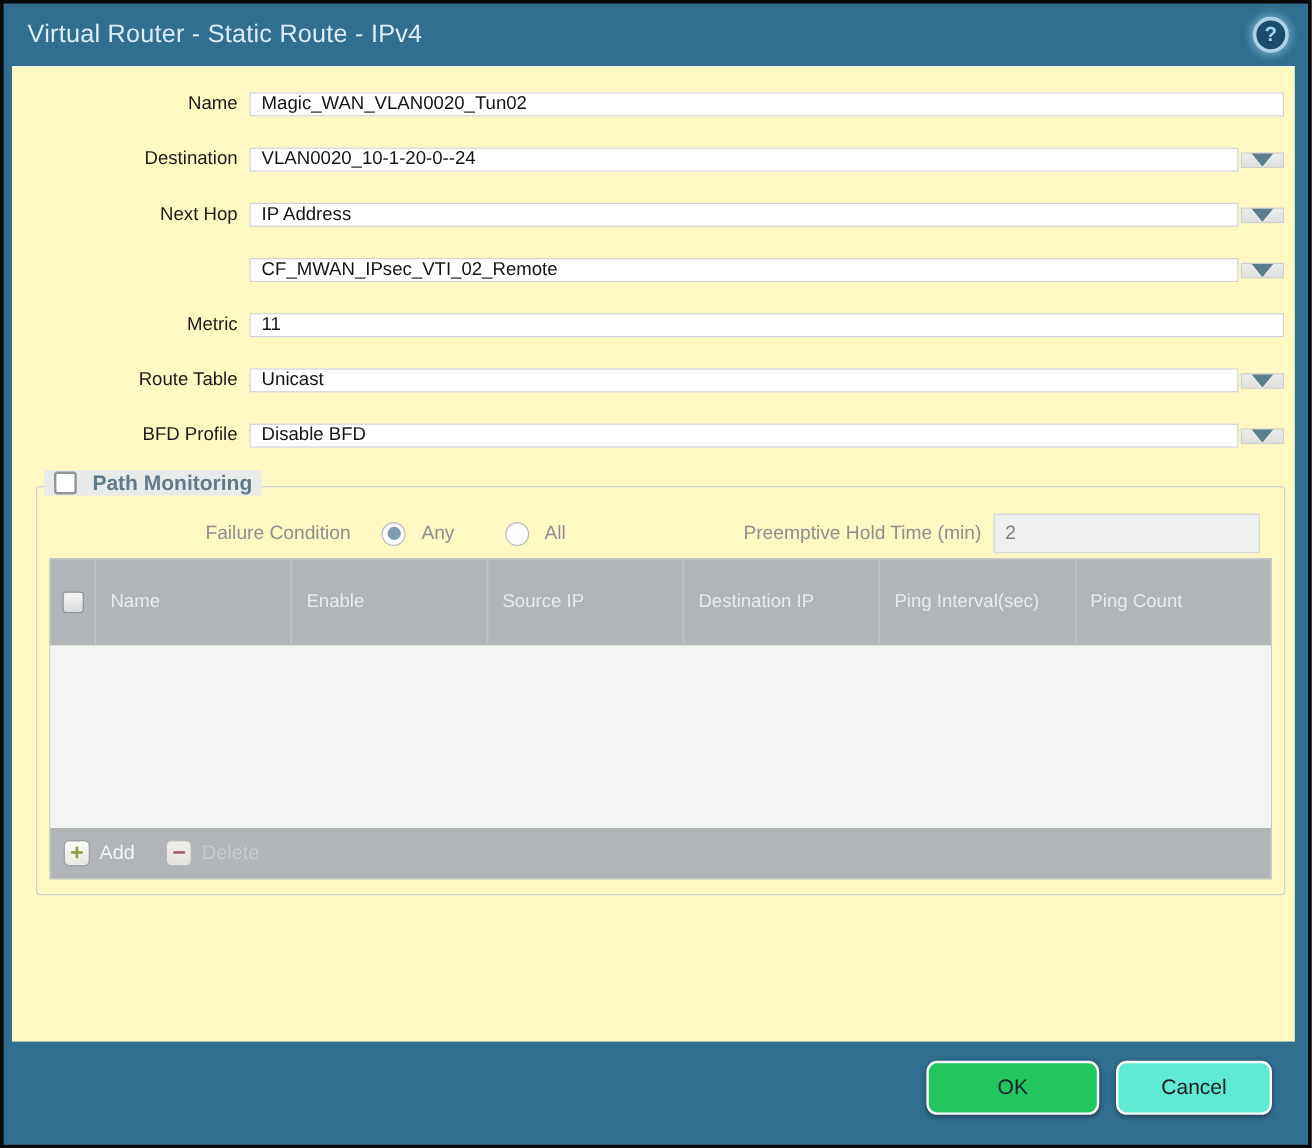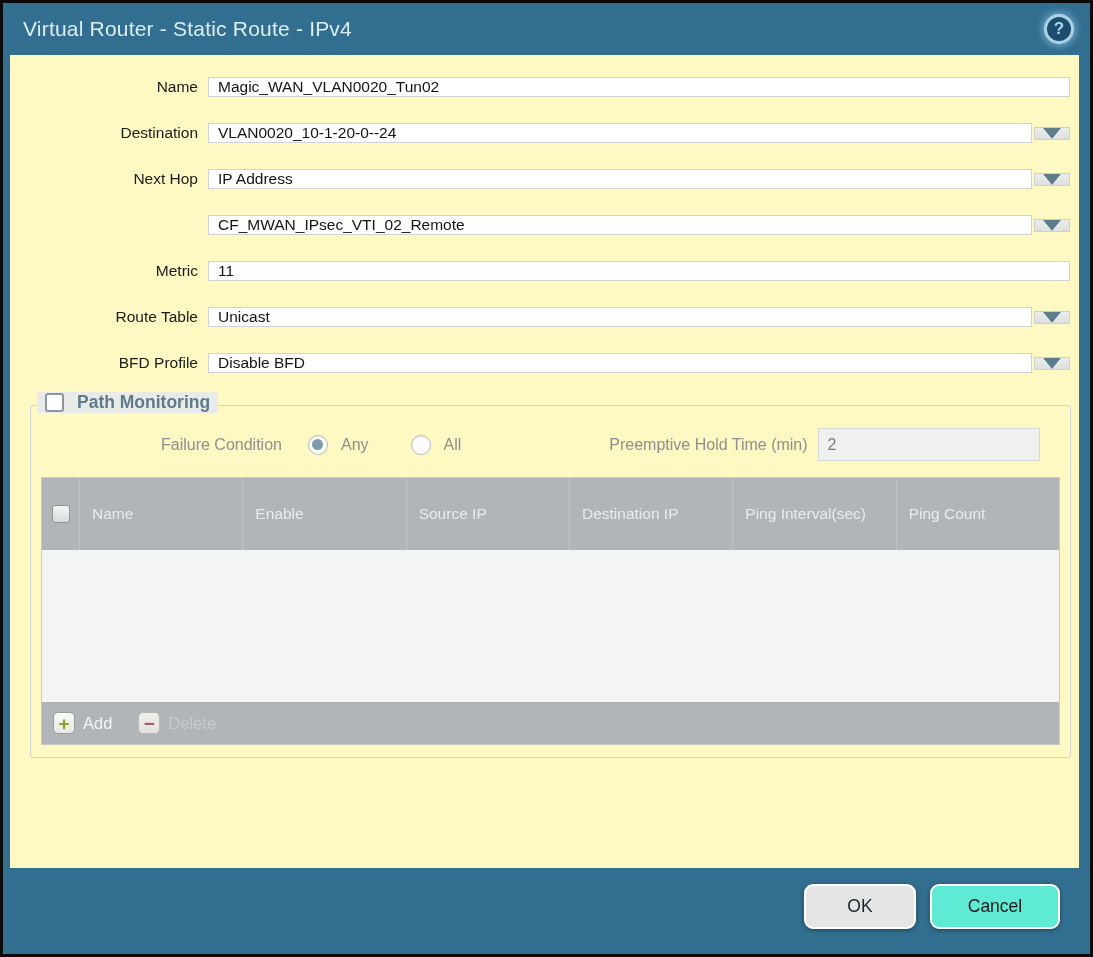--- a/index.html
+++ b/index.html
@@ -94,22 +94,22 @@
     width:19px; height:19px; background:#fff;
     border:2px solid #8e9699; border-radius:3px;
     cursor:pointer;
   }
   .pm-title {
     font-size:17.5px; font-weight:bold; color:#5f7b89;
   }
   
   .pm-cond-row {
     display:flex; align-items:center;
-    margin:4px 0 16px 0;
-    font-size:16px; color:#8e8f90;
+    margin:4px 0 4px 0;
+    font-size:16px; color:#8e8f90;justify-content:center;
   }
   .fc-label { margin-left:120px; }
   .radio-group { display:flex; align-items:center; }
   .radio-wrap { display:flex; align-items:center; margin-left:26px; cursor:default; }
   .radio {
     width:20px; height:20px; border-radius:50%;
     background:#fdfdfd; border:1px solid #b8bbbd;
     display:flex; align-items:center; justify-content:center;
     box-shadow:inset 0 1px 2px rgba(0,0,0,.08);
   }
@@ -173,21 +173,21 @@
     padding:16px 30px 0 0; gap:14px;
   }
   .dlg-btn {
     height:45px; border-radius:9px;
     border:2px solid #fff;
     font-family:"Liberation Sans", sans-serif;
     font-size:17.5px;
     box-shadow:0 1px 4px rgba(0,0,0,.4);
     cursor:pointer;
   }
-  .ok-btn { width:112px; background:#e5e5e5; color:#15262e; }
+  .ok-btn { width:144px; background:#22c55e; color:#15262e; }
   .cancel-btn { width:130px; background:#5eead4; color:#1c1c1c; }
 </style>
 </head>
 <body>
 
 <div class="dialog">
 
   <div class="titlebar">
     <span class="titlebar-text">Virtual Router - Static Route - IPv4</span>
     <div class="help-btn">

